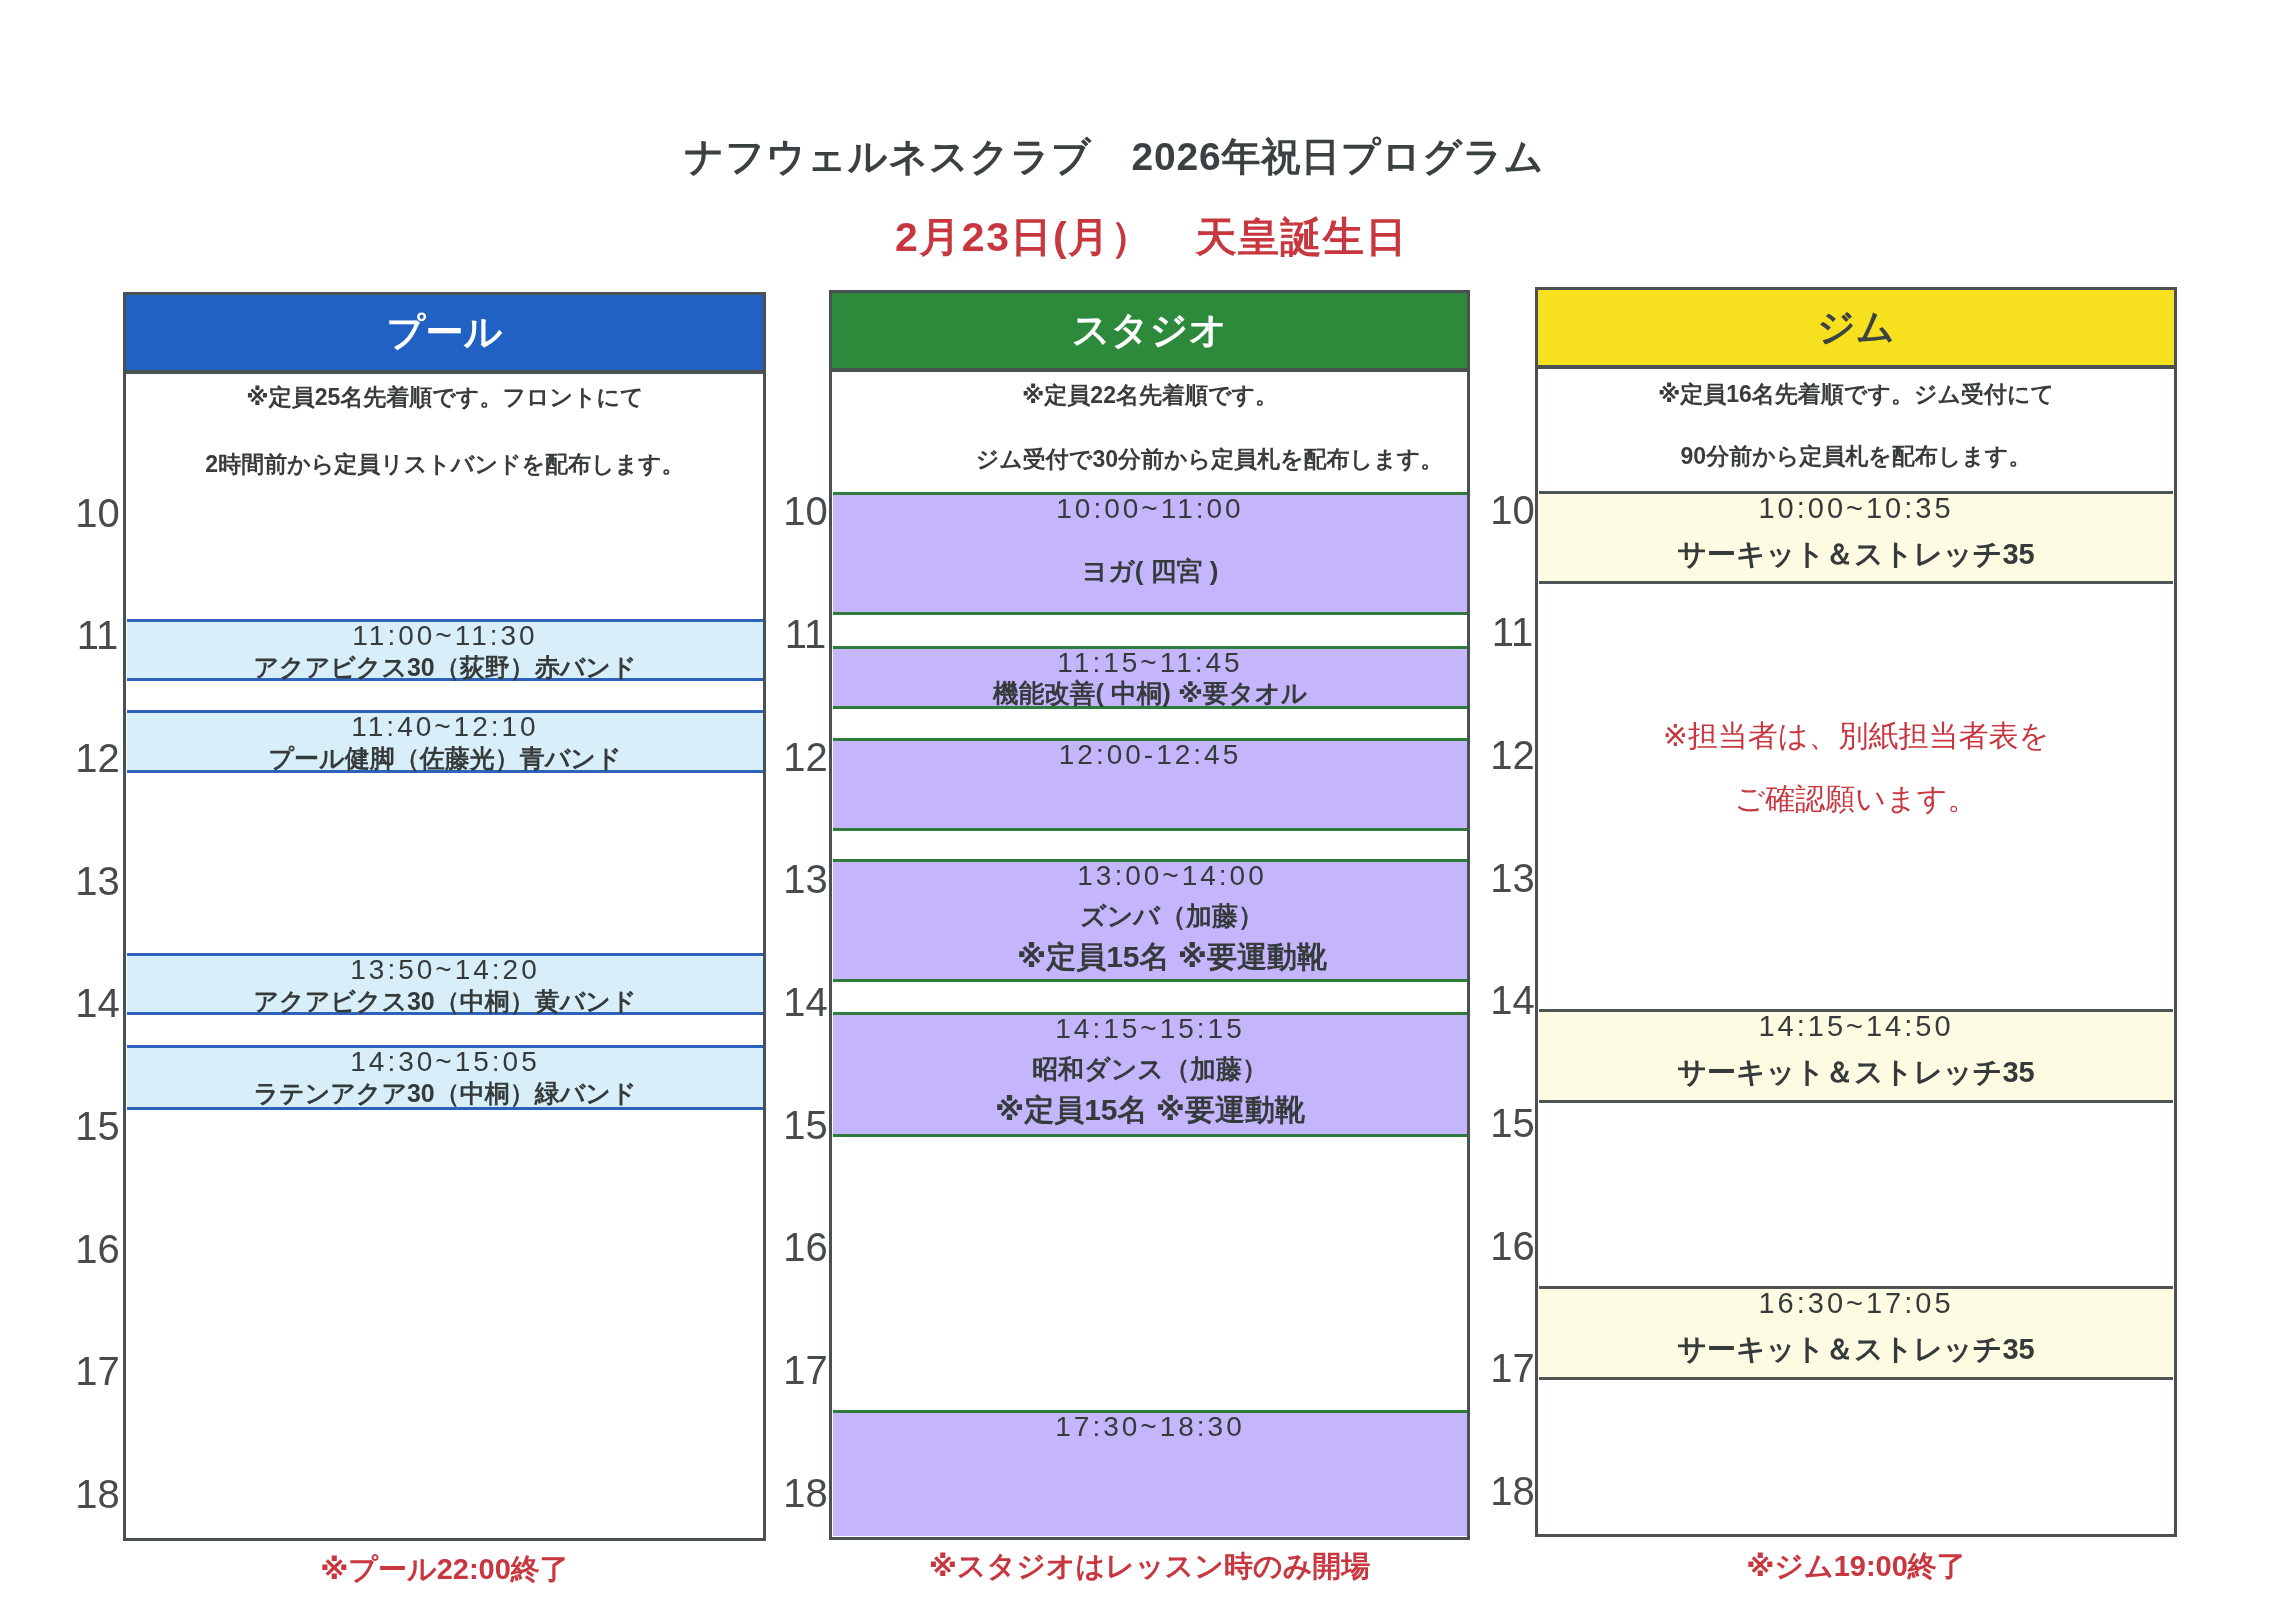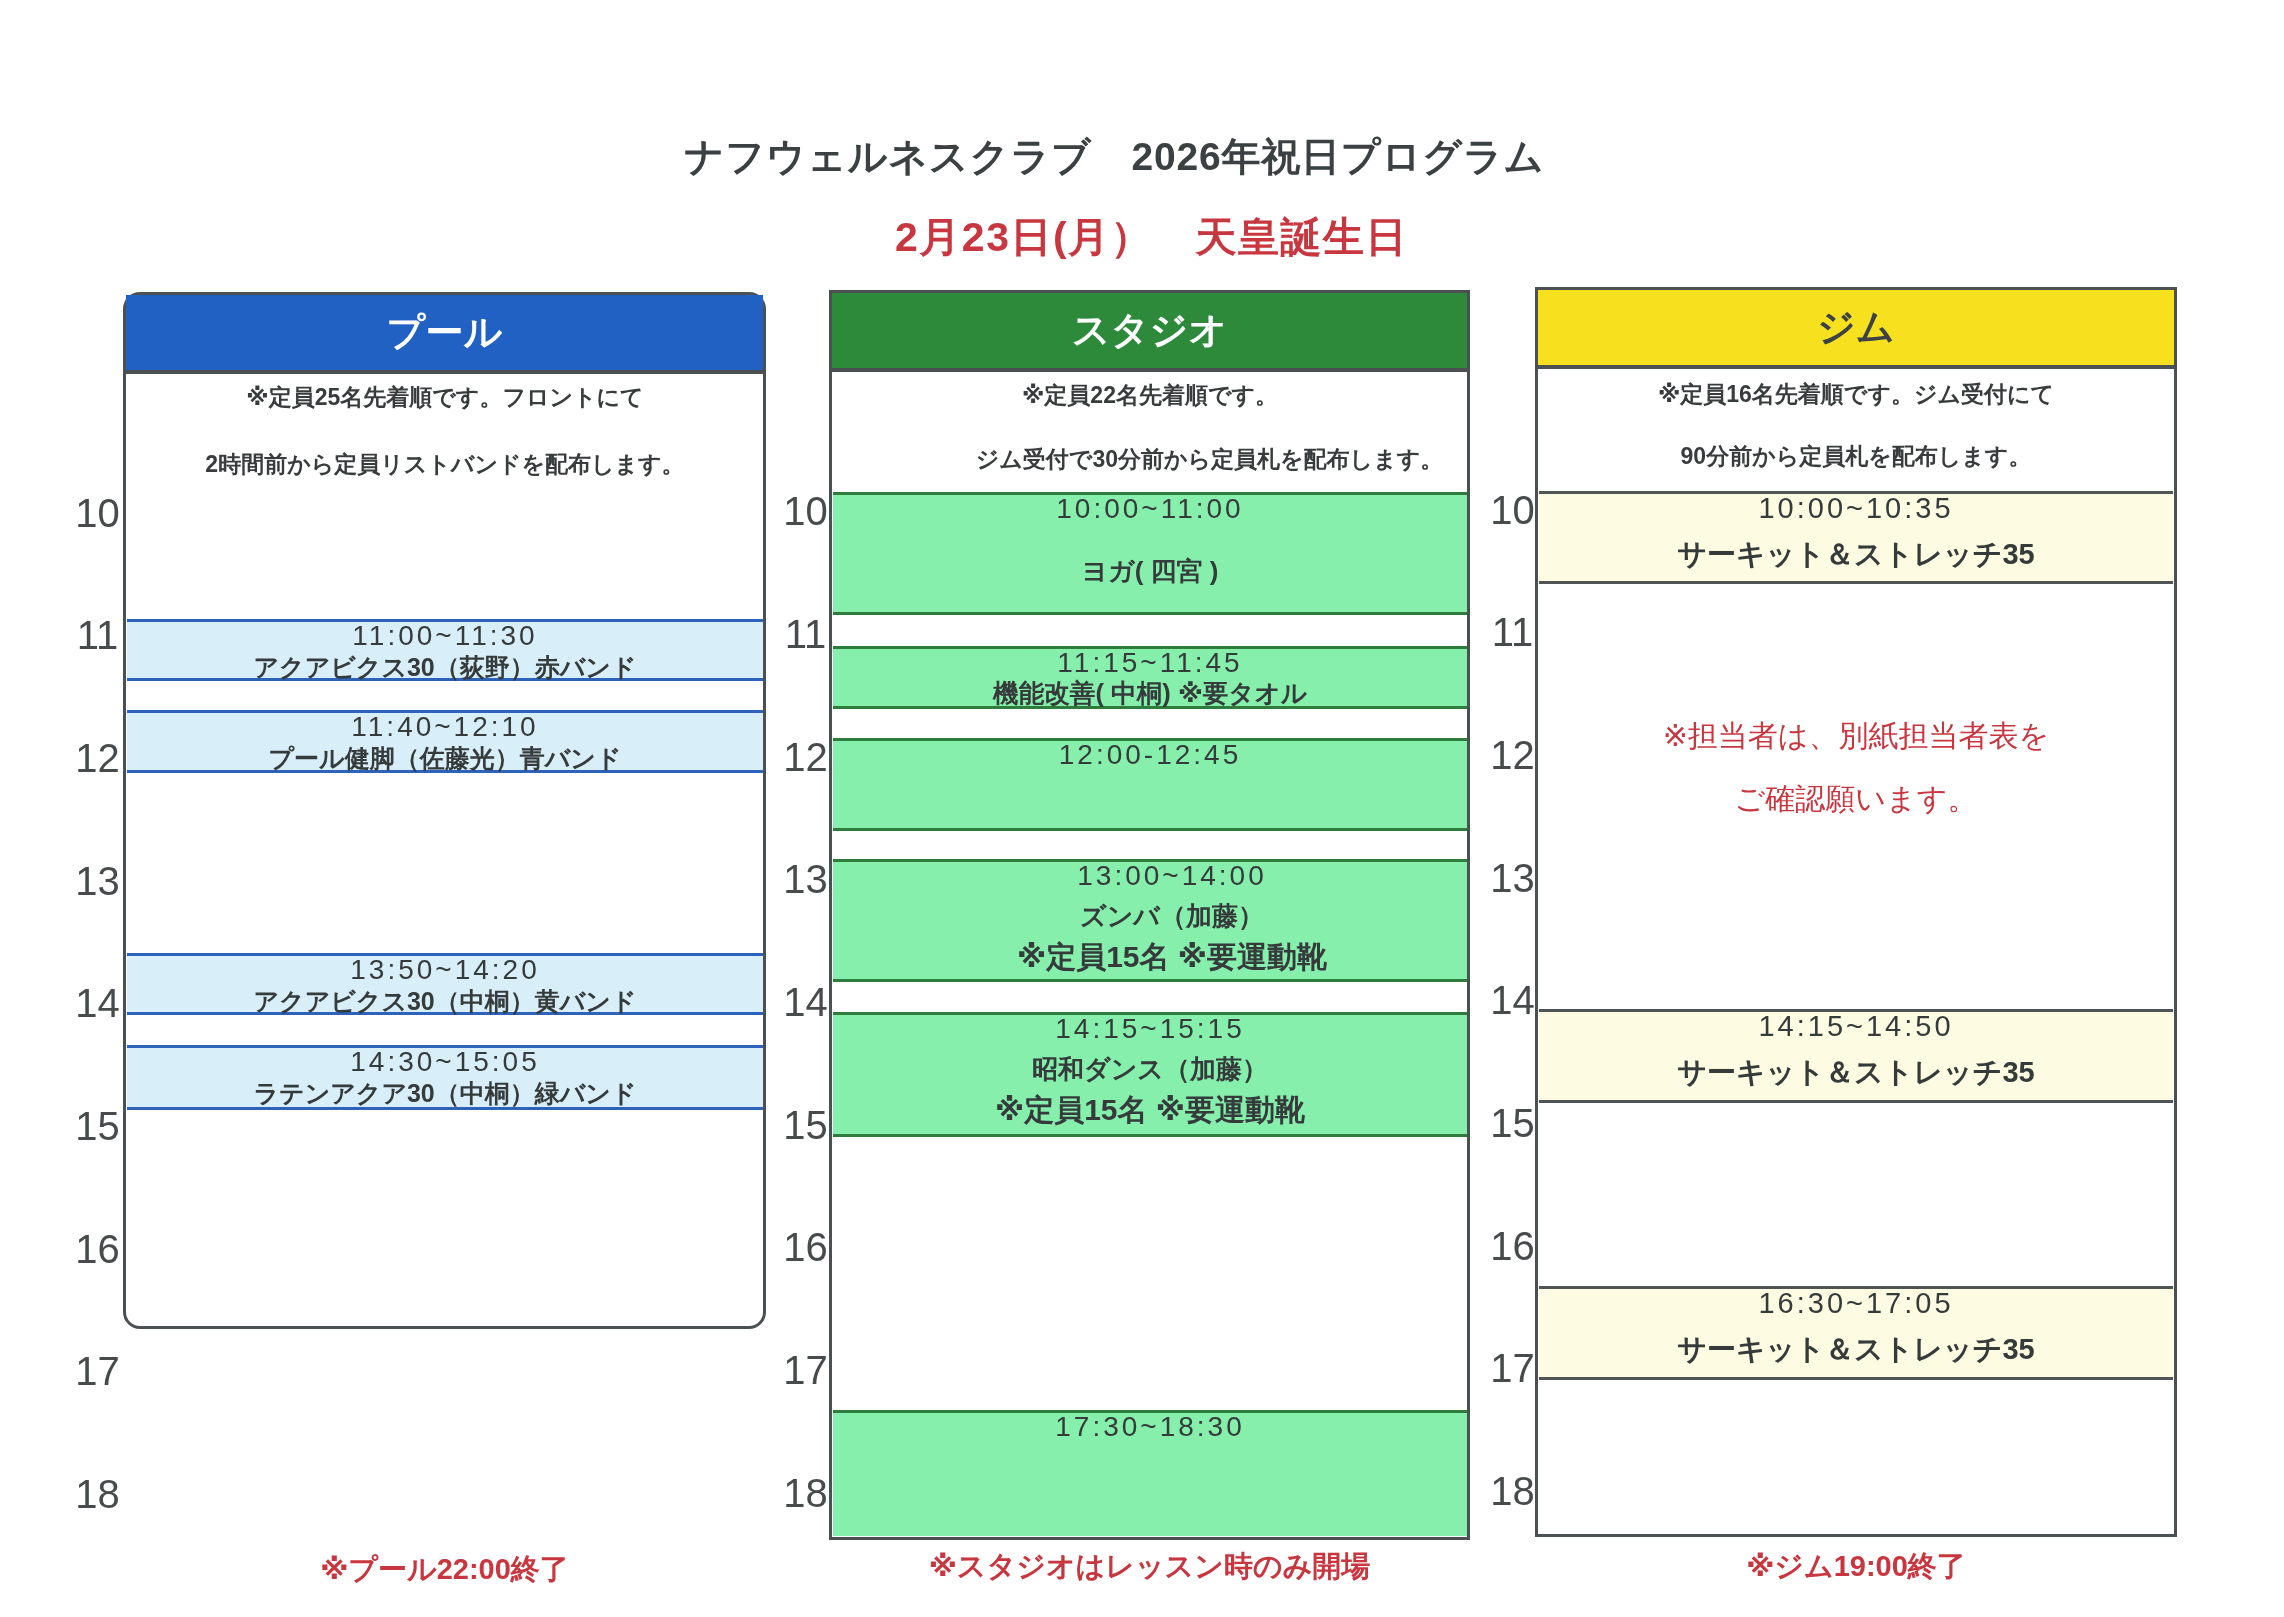--- a/index.html
+++ b/index.html
@@ -14,39 +14,39 @@
   .col-header { position:absolute; left:0; right:0; top:0; height:75px; border-bottom:4.5px solid #4b5152;
                 display:flex; align-items:center; justify-content:center; font-size:38px; font-weight:bold; }
   .pool .col-header { background:#2161c4; color:#ffffff; }
   .studio .col-header { background:#2c8a3a; color:#ffffff; }
   .gym .col-header { background:#f7e11f; color:#3d4243; }
   .note { text-align:center; font-size:23px; font-weight:bold; line-height:30px; color:#383c3d; }
   .hour { width:45px; text-align:center; font-size:40px; line-height:38px; color:#474b4c; }
   .event { position:absolute; box-sizing:border-box; display:flex; flex-direction:column; align-items:center;
            justify-content:flex-start; text-align:center; color:#353a3b; }
   .ev-pool { background:#d8eef9; border-top:3px solid #2e63bb; border-bottom:3px solid #2e63bb; }
-  .ev-studio { background:#86efac; border-top:3px solid #2f7d3c; border-bottom:3px solid #2f7d3c; }
+  .ev-studio { background:#c4b5fd; border-top:3px solid #2f7d3c; border-bottom:3px solid #2f7d3c; }
   .ev-gym { background:#fdfbe2; border-top:3px solid #4f5555; border-bottom:3px solid #4f5555; }
   .t-pool { font-size:28px; line-height:27px; letter-spacing:3px; margin-top:0; }
   .n-pool { font-size:25px; line-height:30px; font-weight:bold; margin-top:3px; }
   .t-studio { font-size:28px; line-height:27px; letter-spacing:3px; }
   .n-studio { font-size:26px; line-height:38px; font-weight:bold; }
   .x-studio { font-size:30px; line-height:38px; font-weight:bold; }
   .t-gym { font-size:29px; line-height:29px; letter-spacing:3px; }
   .n-gym { font-size:29px; line-height:35px; font-weight:bold; margin-top:14.3px; }
   .red-note { text-align:center; font-size:30px; font-weight:normal; line-height:38px; color:#c8363f; }
   .footer { text-align:center; font-size:29px; font-weight:bold; line-height:38px; color:#c8363f; }
 </style>
 </head>
 <body>
 
 <div class="abs title">ナフウェルネスクラブ　2026年祝日プログラム</div>
 <div class="abs subtitle">2月23日(月）　天皇誕生日</div>
 
-<div class="col pool" style="left:123px; top:292px; width:643px; height:1037px;border-radius:17px;">
+<div class="col pool" style="left:123px; top:292px; width:643px; height:1249px;">
   <div class="col-header">プール</div>
 </div>
 <div class="abs note" style="left:127px; width:636px; top:382px;">※定員25名先着順です。フロントにて</div>
 <div class="abs note" style="left:127px; width:636px; top:449px;">2時間前から定員リストバンドを配布します。</div>
 
 <div class="event ev-pool" style="left:127px; width:636px; top:619px; height:62px;">
   <div class="t-pool">11:00~11:30</div>
   <div class="n-pool">アクアビクス30（荻野）赤バンド</div>
 </div>
 <div class="event ev-pool" style="left:127px; width:636px; top:710px; height:63px;">

